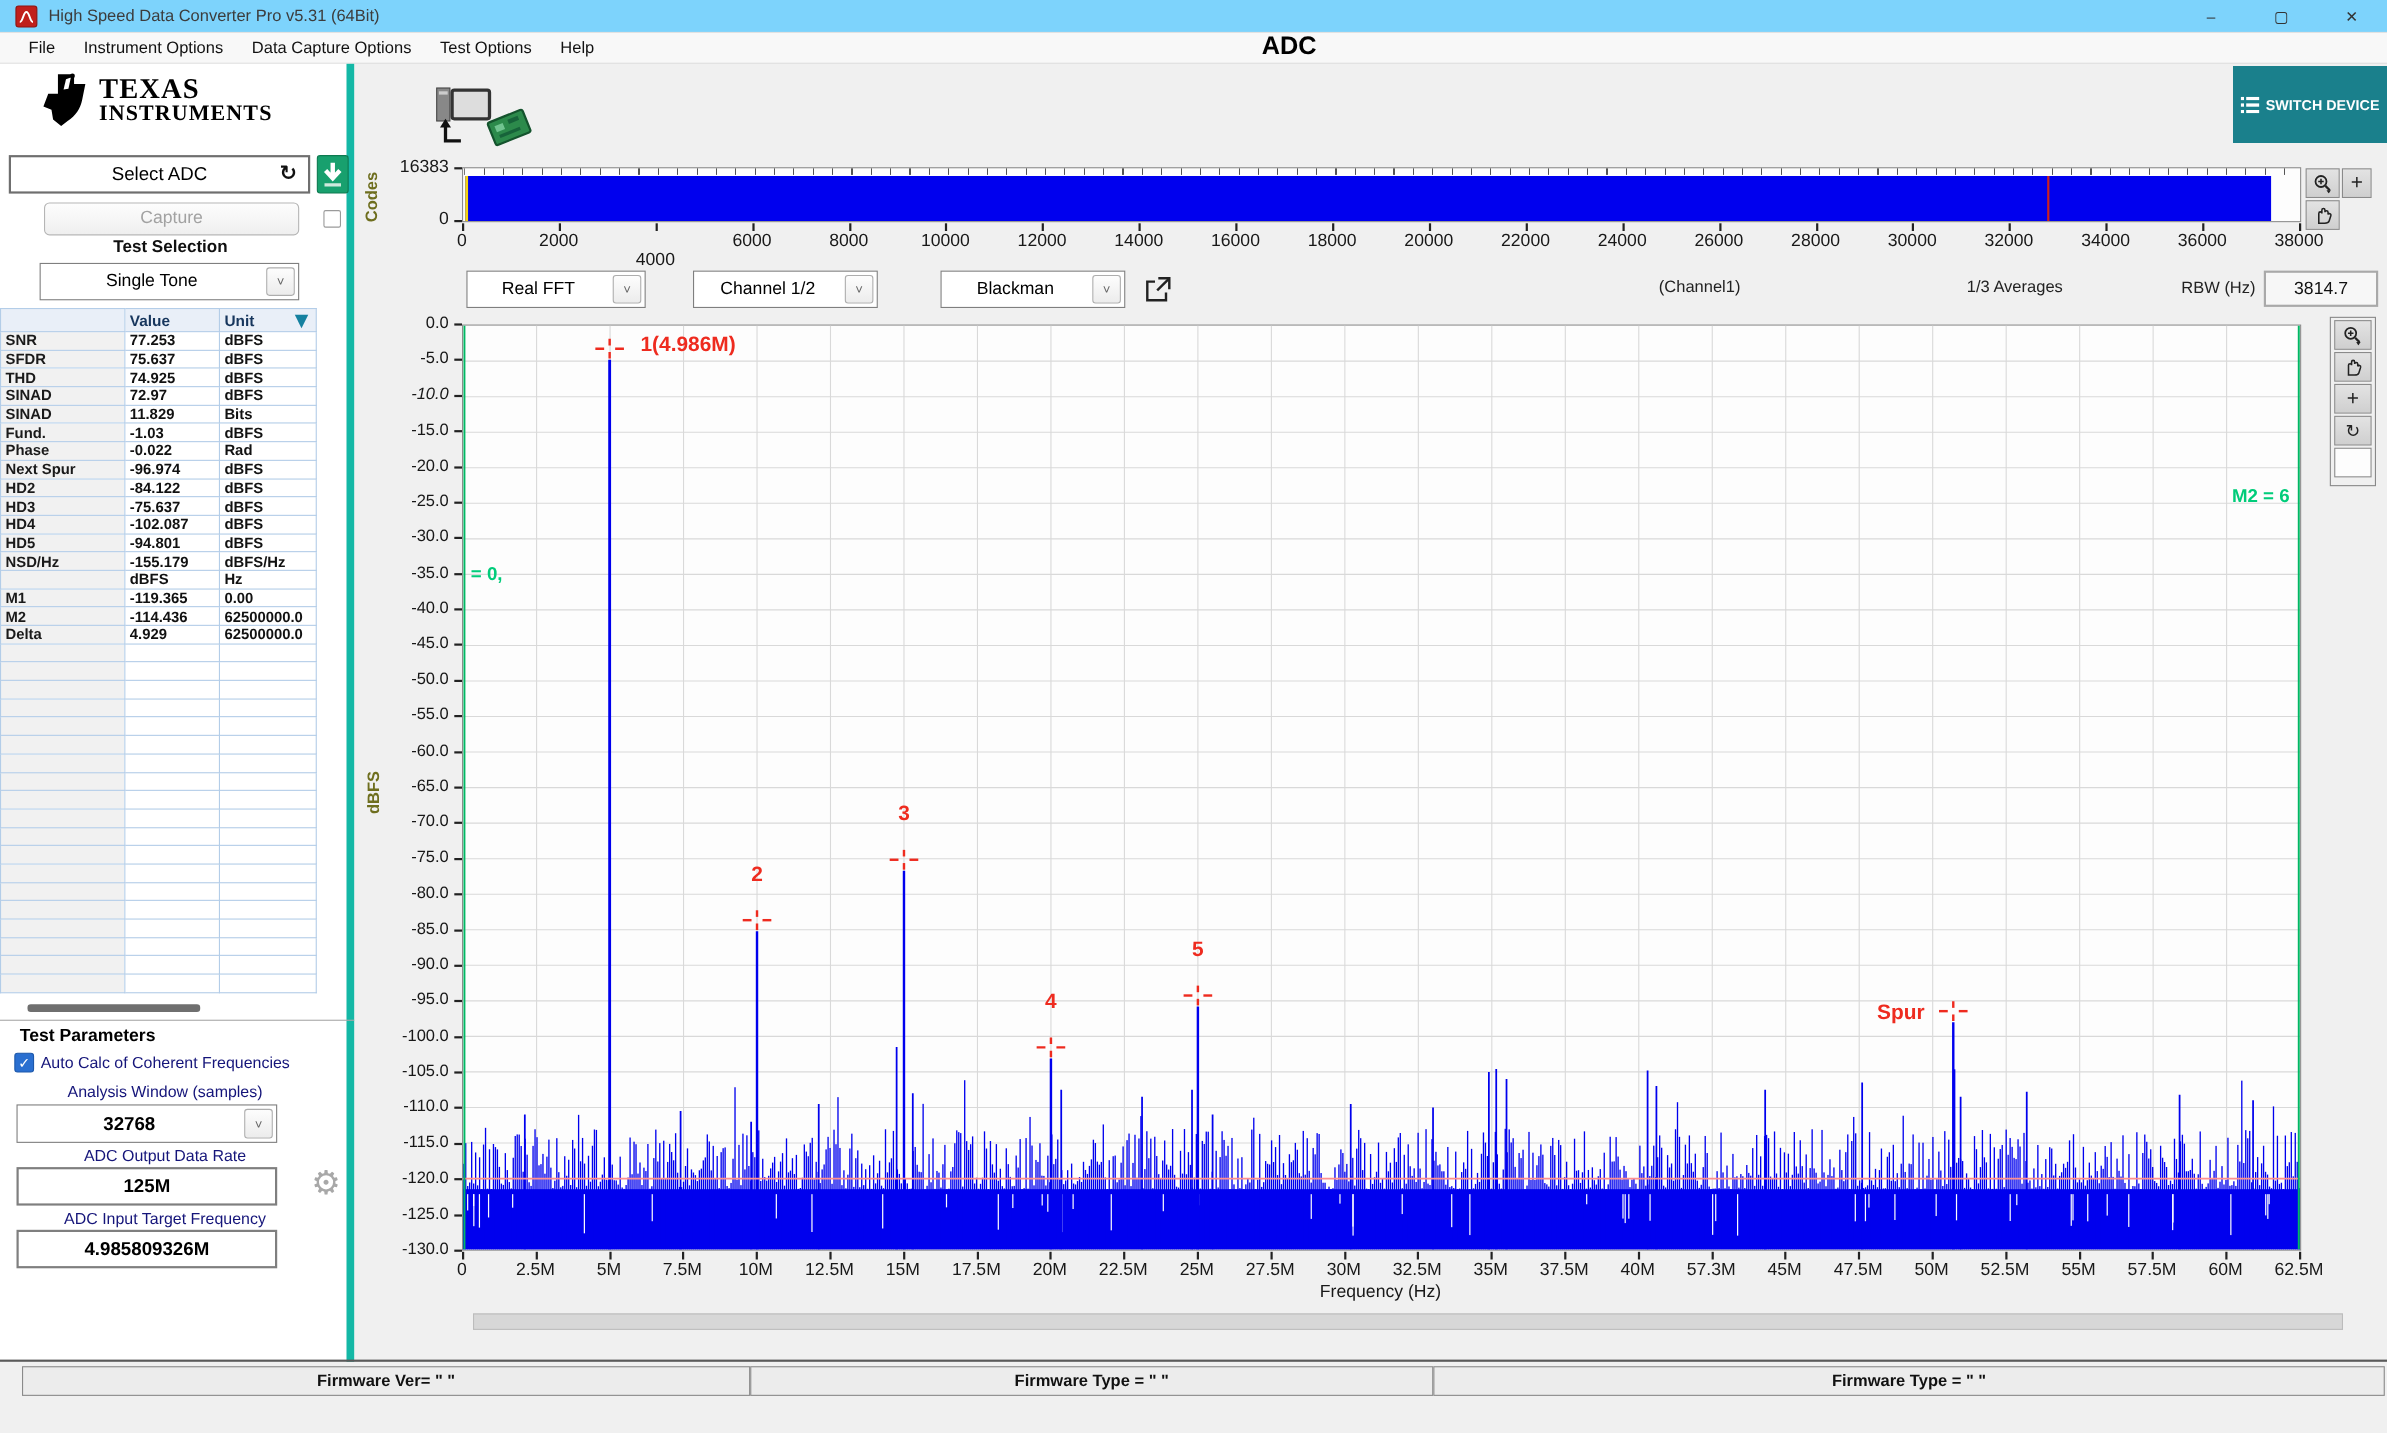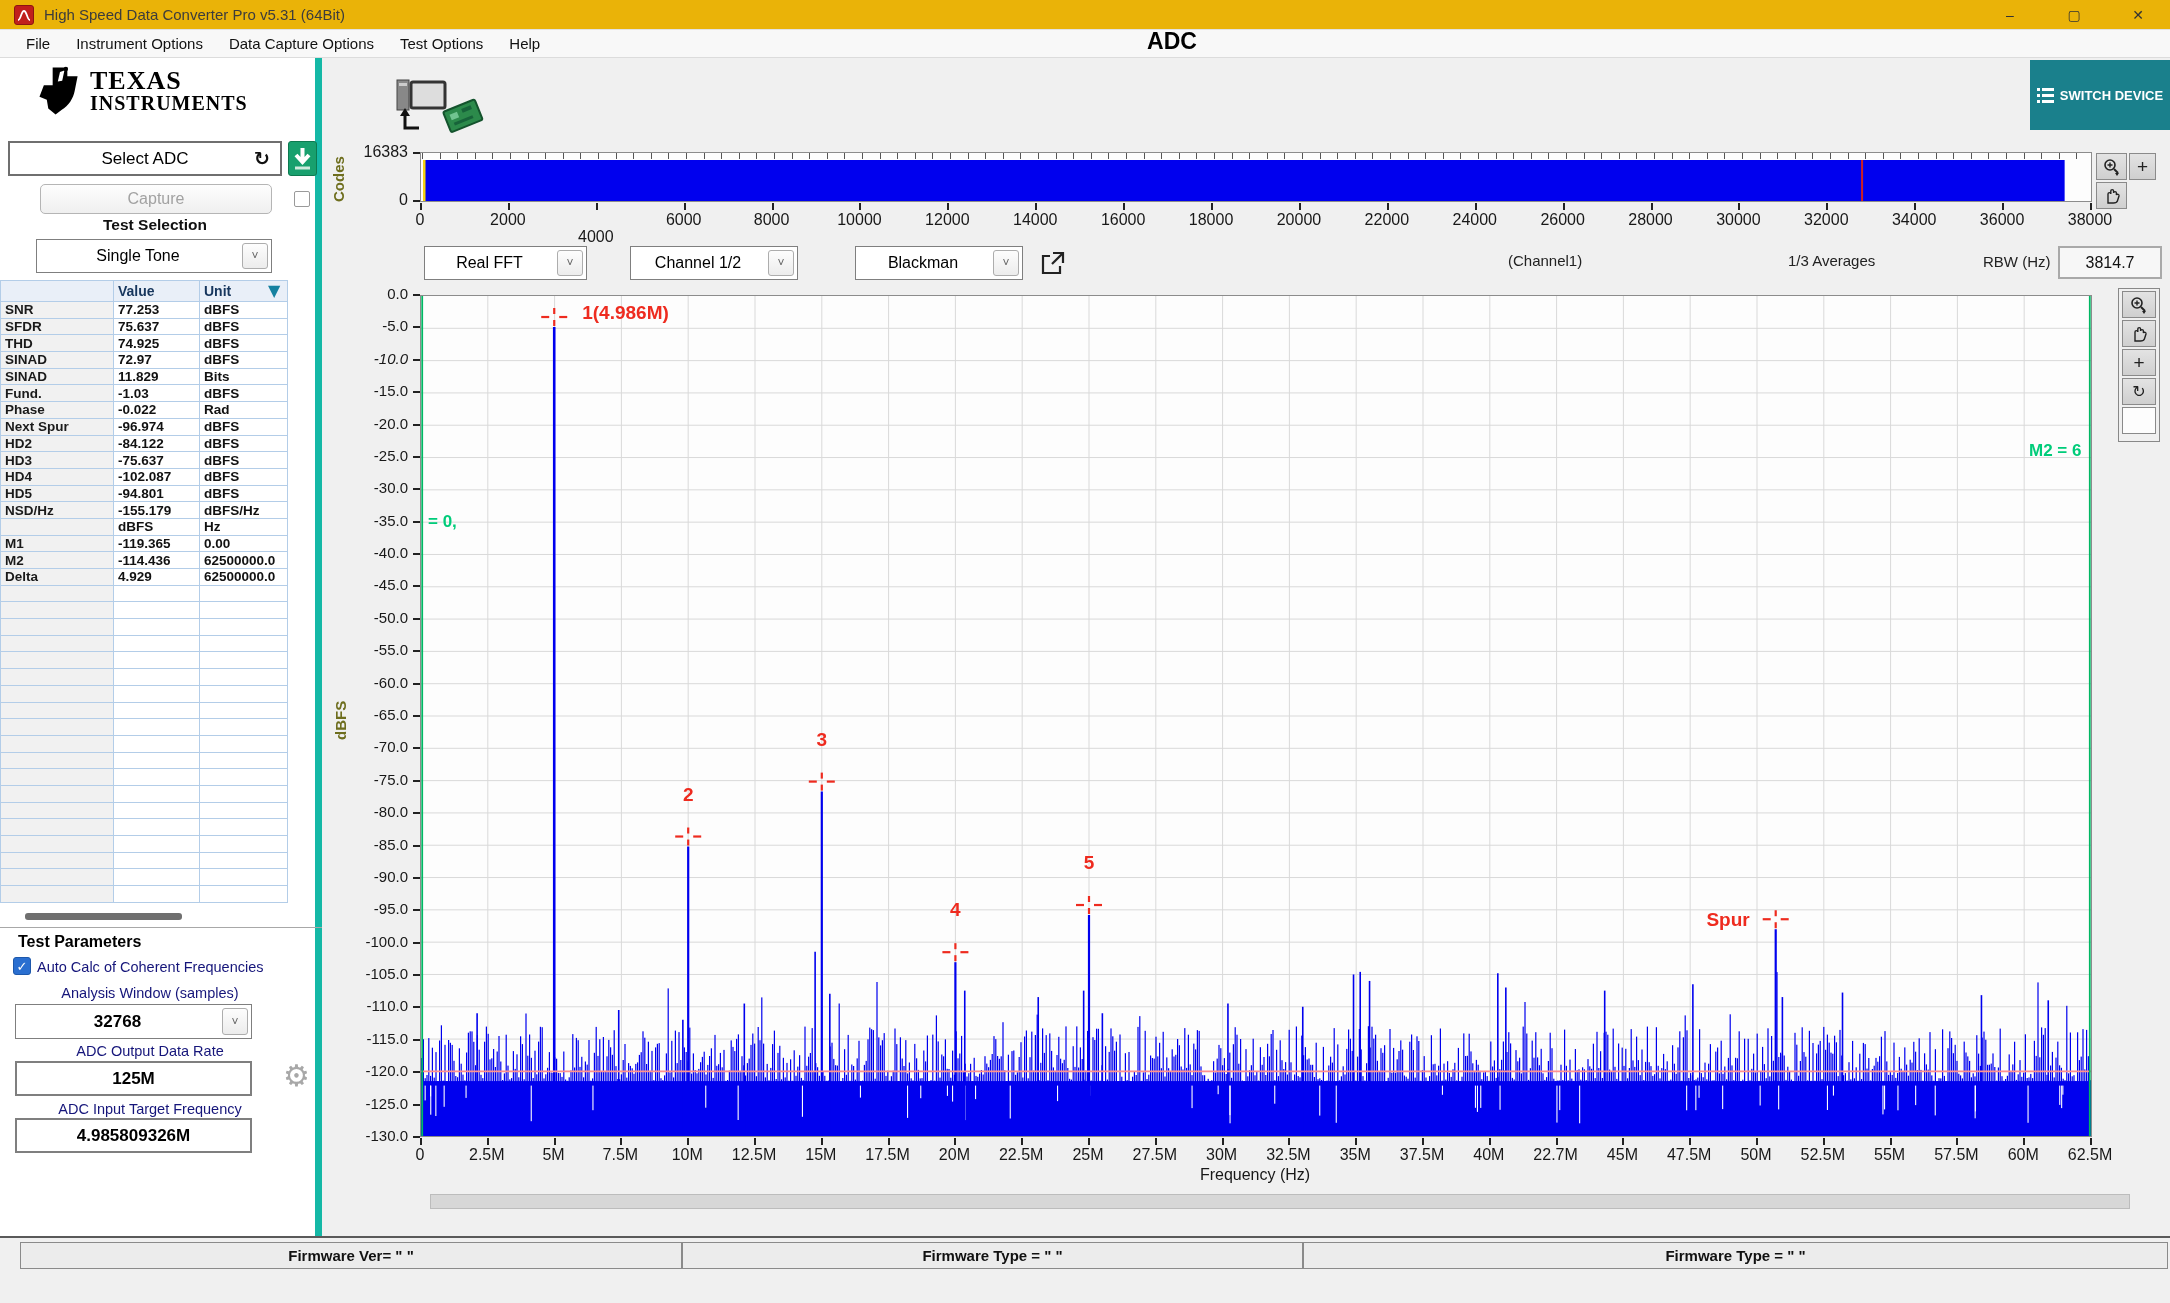--- a/index.html
+++ b/index.html
@@ -1,20 +1,20 @@
 <!DOCTYPE html>
 <html><head>
 <meta charset="utf-8">
 <style>
   * { box-sizing: border-box; margin: 0; padding: 0; }
   body { font-family: "Liberation Sans", sans-serif; background:#888; }
   #app { position:relative; width:2170px; height:1303px; background:#f0f0f0; overflow:hidden; }
 
   
-  .titlebar { position:absolute; left:0; top:0; width:2170px; height:30px; background:#eab308; border-bottom:1px solid #e2e2e2; }
+  .titlebar { position:absolute; left:0; top:0; width:2170px; height:30px; background:#7dd3fc; border-bottom:1px solid #e2e2e2; }
   .app-icon { position:absolute; left:14px; top:5px; width:20px; height:20px; background:#c0201c; border:1px solid #8d1512; border-radius:3px; }
   .app-icon svg { position:absolute; left:2px; top:2px; }
   .title-text { position:absolute; left:44px; top:6px; font-size:15px; color:#3c3c3c; }
   .winbtn { position:absolute; top:0; width:64px; height:30px; text-align:center; line-height:30px; font-size:14px; color:#333; }
 
   
   .menubar { position:absolute; left:0; top:30px; width:2170px; height:28px; background:#f8f8f8; border-bottom:1px solid #dcdcdc; display:flex; align-items:center; padding-left:13px; }
   .menu-item { font-size:15px; color:#111; padding:0 13px; height:28px; line-height:28px; }
 
   
@@ -1730,21 +1730,21 @@
       <div class="tick-label" style="left:1176.6px; top:1146px; width:90px; text-align:center;">30M</div>
       <div class="tickmark" style="left:1288.4px; top:1138px; width:2px; height:7px;"></div>
       <div class="tick-label" style="left:1243.4px; top:1146px; width:90px; text-align:center;">32.5M</div>
       <div class="tickmark" style="left:1355.2px; top:1138px; width:2px; height:7px;"></div>
       <div class="tick-label" style="left:1310.2px; top:1146px; width:90px; text-align:center;">35M</div>
       <div class="tickmark" style="left:1422px; top:1138px; width:2px; height:7px;"></div>
       <div class="tick-label" style="left:1377px; top:1146px; width:90px; text-align:center;">37.5M</div>
       <div class="tickmark" style="left:1488.8px; top:1138px; width:2px; height:7px;"></div>
       <div class="tick-label" style="left:1443.8px; top:1146px; width:90px; text-align:center;">40M</div>
       <div class="tickmark" style="left:1555.6px; top:1138px; width:2px; height:7px;"></div>
-      <div class="tick-label" style="left:1510.6px; top:1146px; width:90px; text-align:center;">22.7M</div>
+      <div class="tick-label" style="left:1510.6px; top:1146px; width:90px; text-align:center;">57.3M</div>
       <div class="tickmark" style="left:1622.4px; top:1138px; width:2px; height:7px;"></div>
       <div class="tick-label" style="left:1577.4px; top:1146px; width:90px; text-align:center;">45M</div>
       <div class="tickmark" style="left:1689.2px; top:1138px; width:2px; height:7px;"></div>
       <div class="tick-label" style="left:1644.2px; top:1146px; width:90px; text-align:center;">47.5M</div>
       <div class="tickmark" style="left:1756px; top:1138px; width:2px; height:7px;"></div>
       <div class="tick-label" style="left:1711px; top:1146px; width:90px; text-align:center;">50M</div>
       <div class="tickmark" style="left:1822.8px; top:1138px; width:2px; height:7px;"></div>
       <div class="tick-label" style="left:1777.8px; top:1146px; width:90px; text-align:center;">52.5M</div>
       <div class="tickmark" style="left:1889.6px; top:1138px; width:2px; height:7px;"></div>
       <div class="tick-label" style="left:1844.6px; top:1146px; width:90px; text-align:center;">55M</div>

